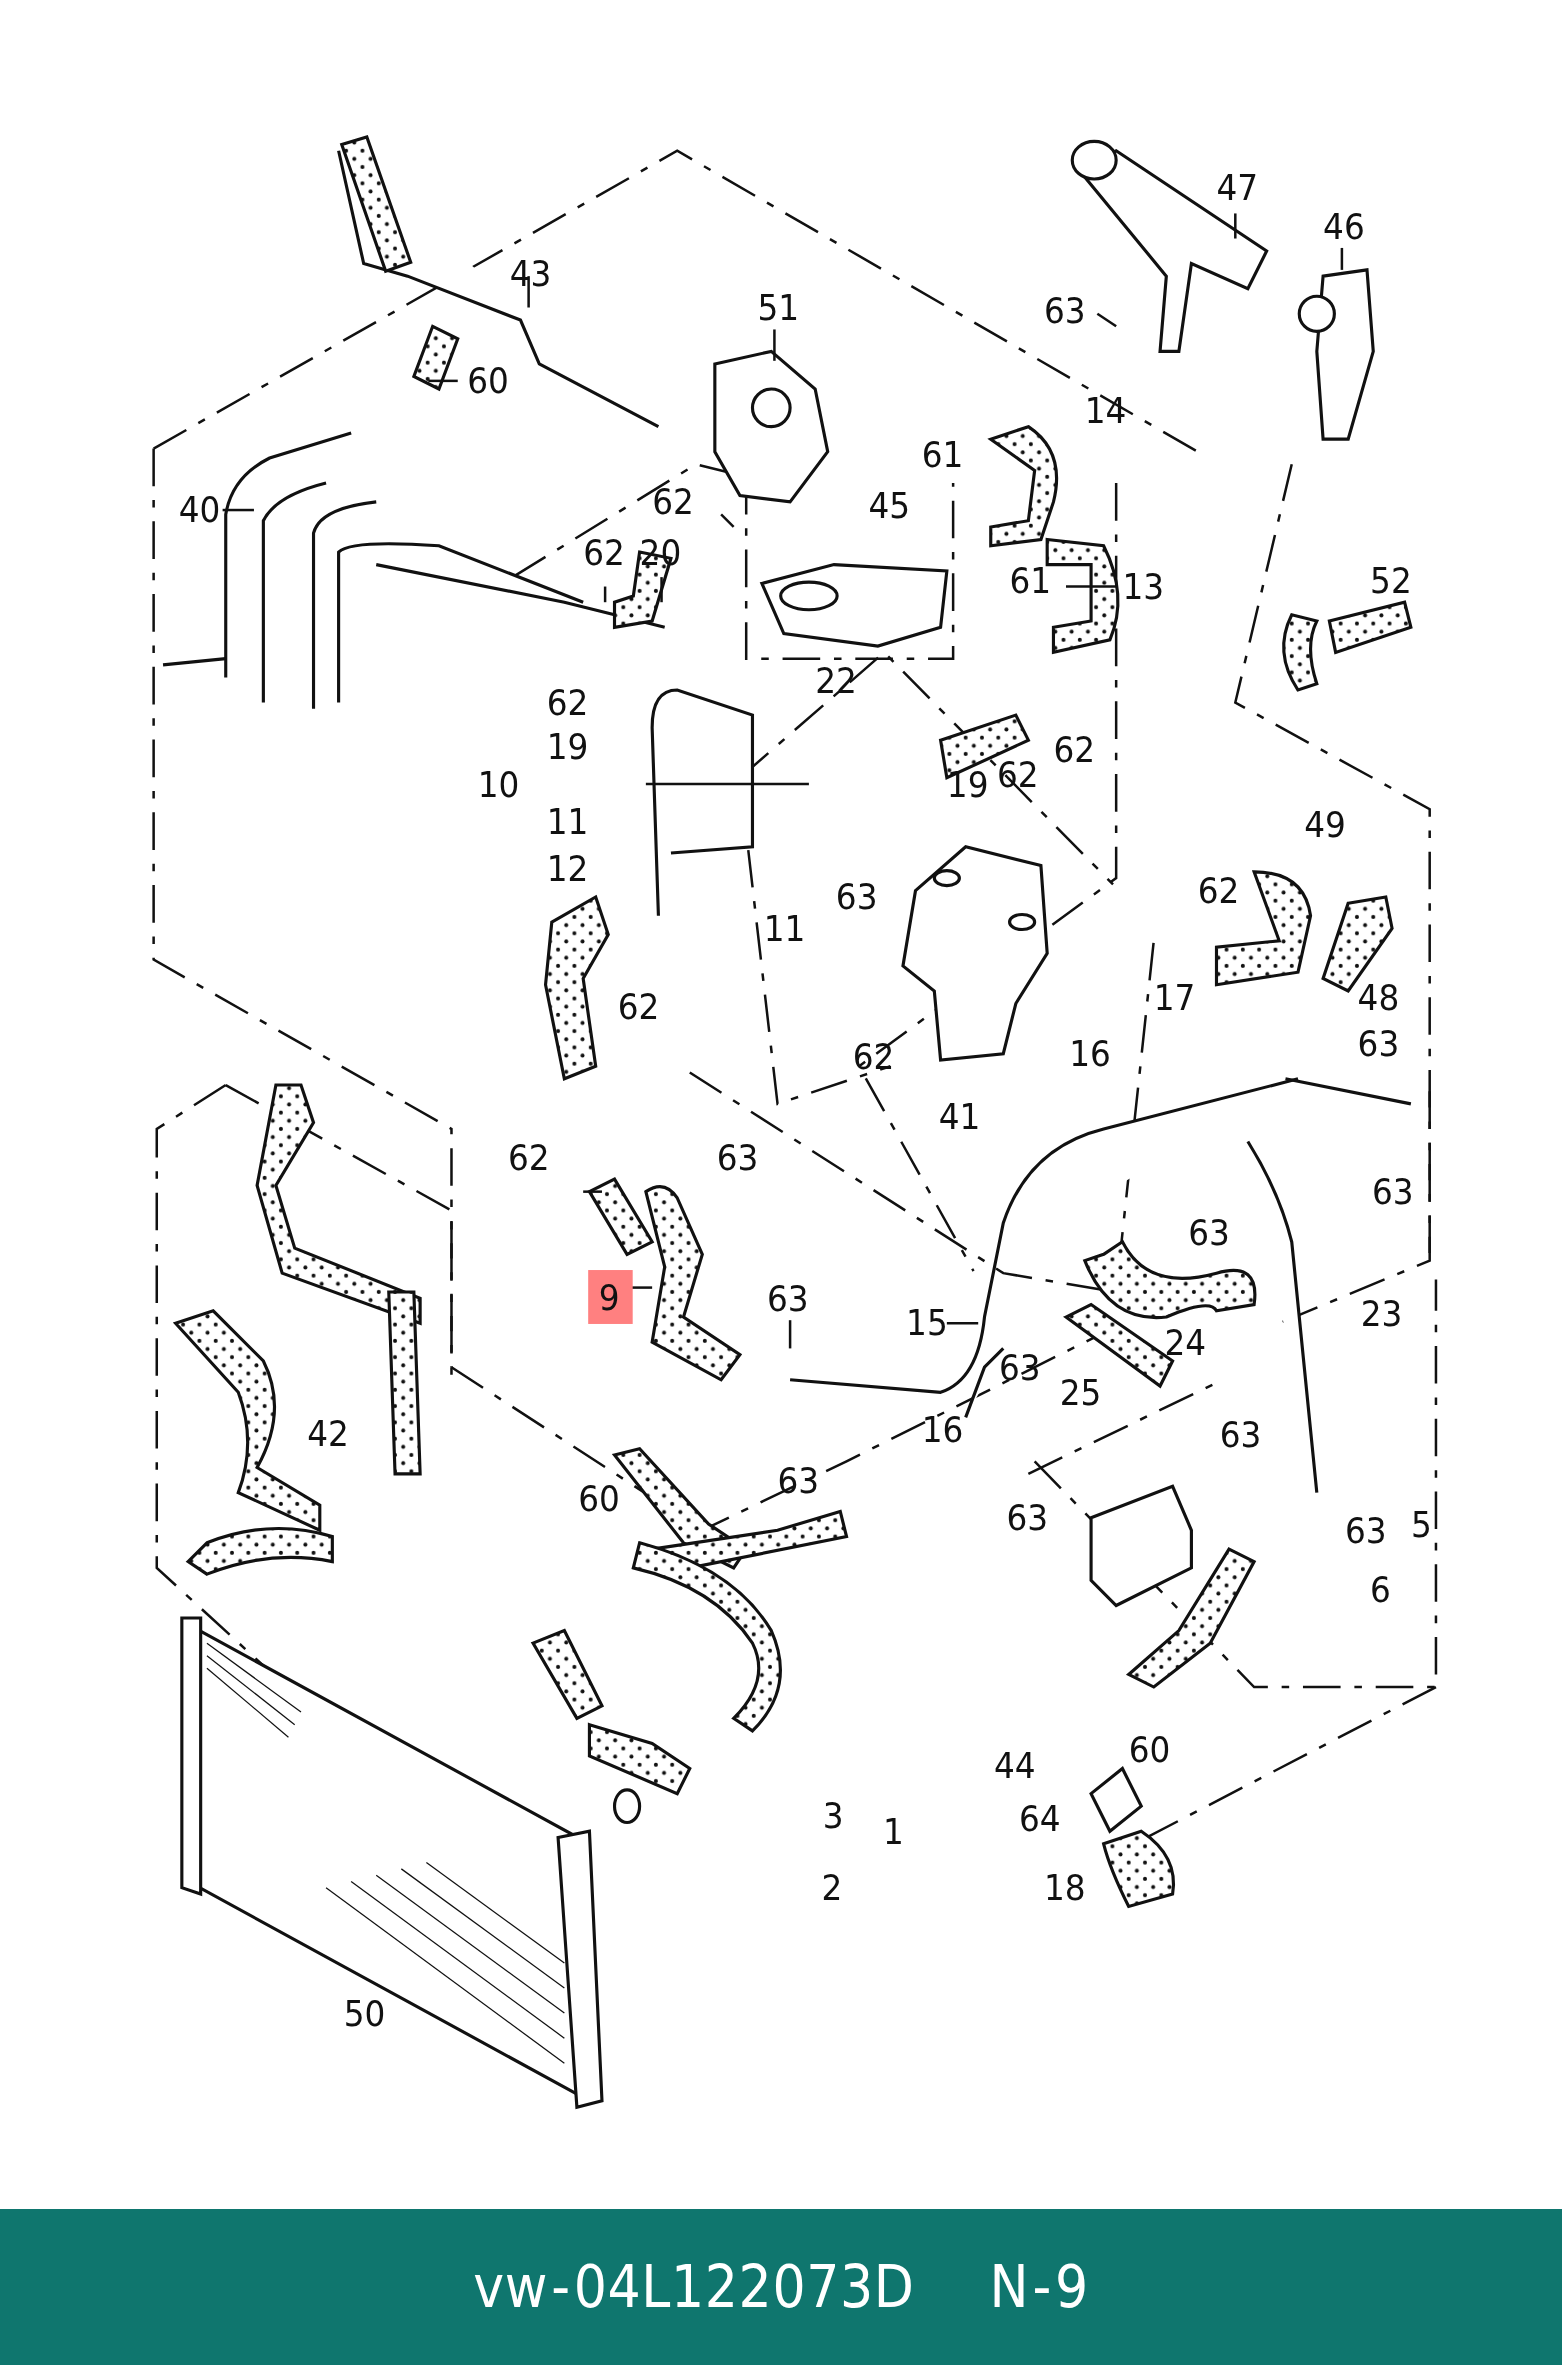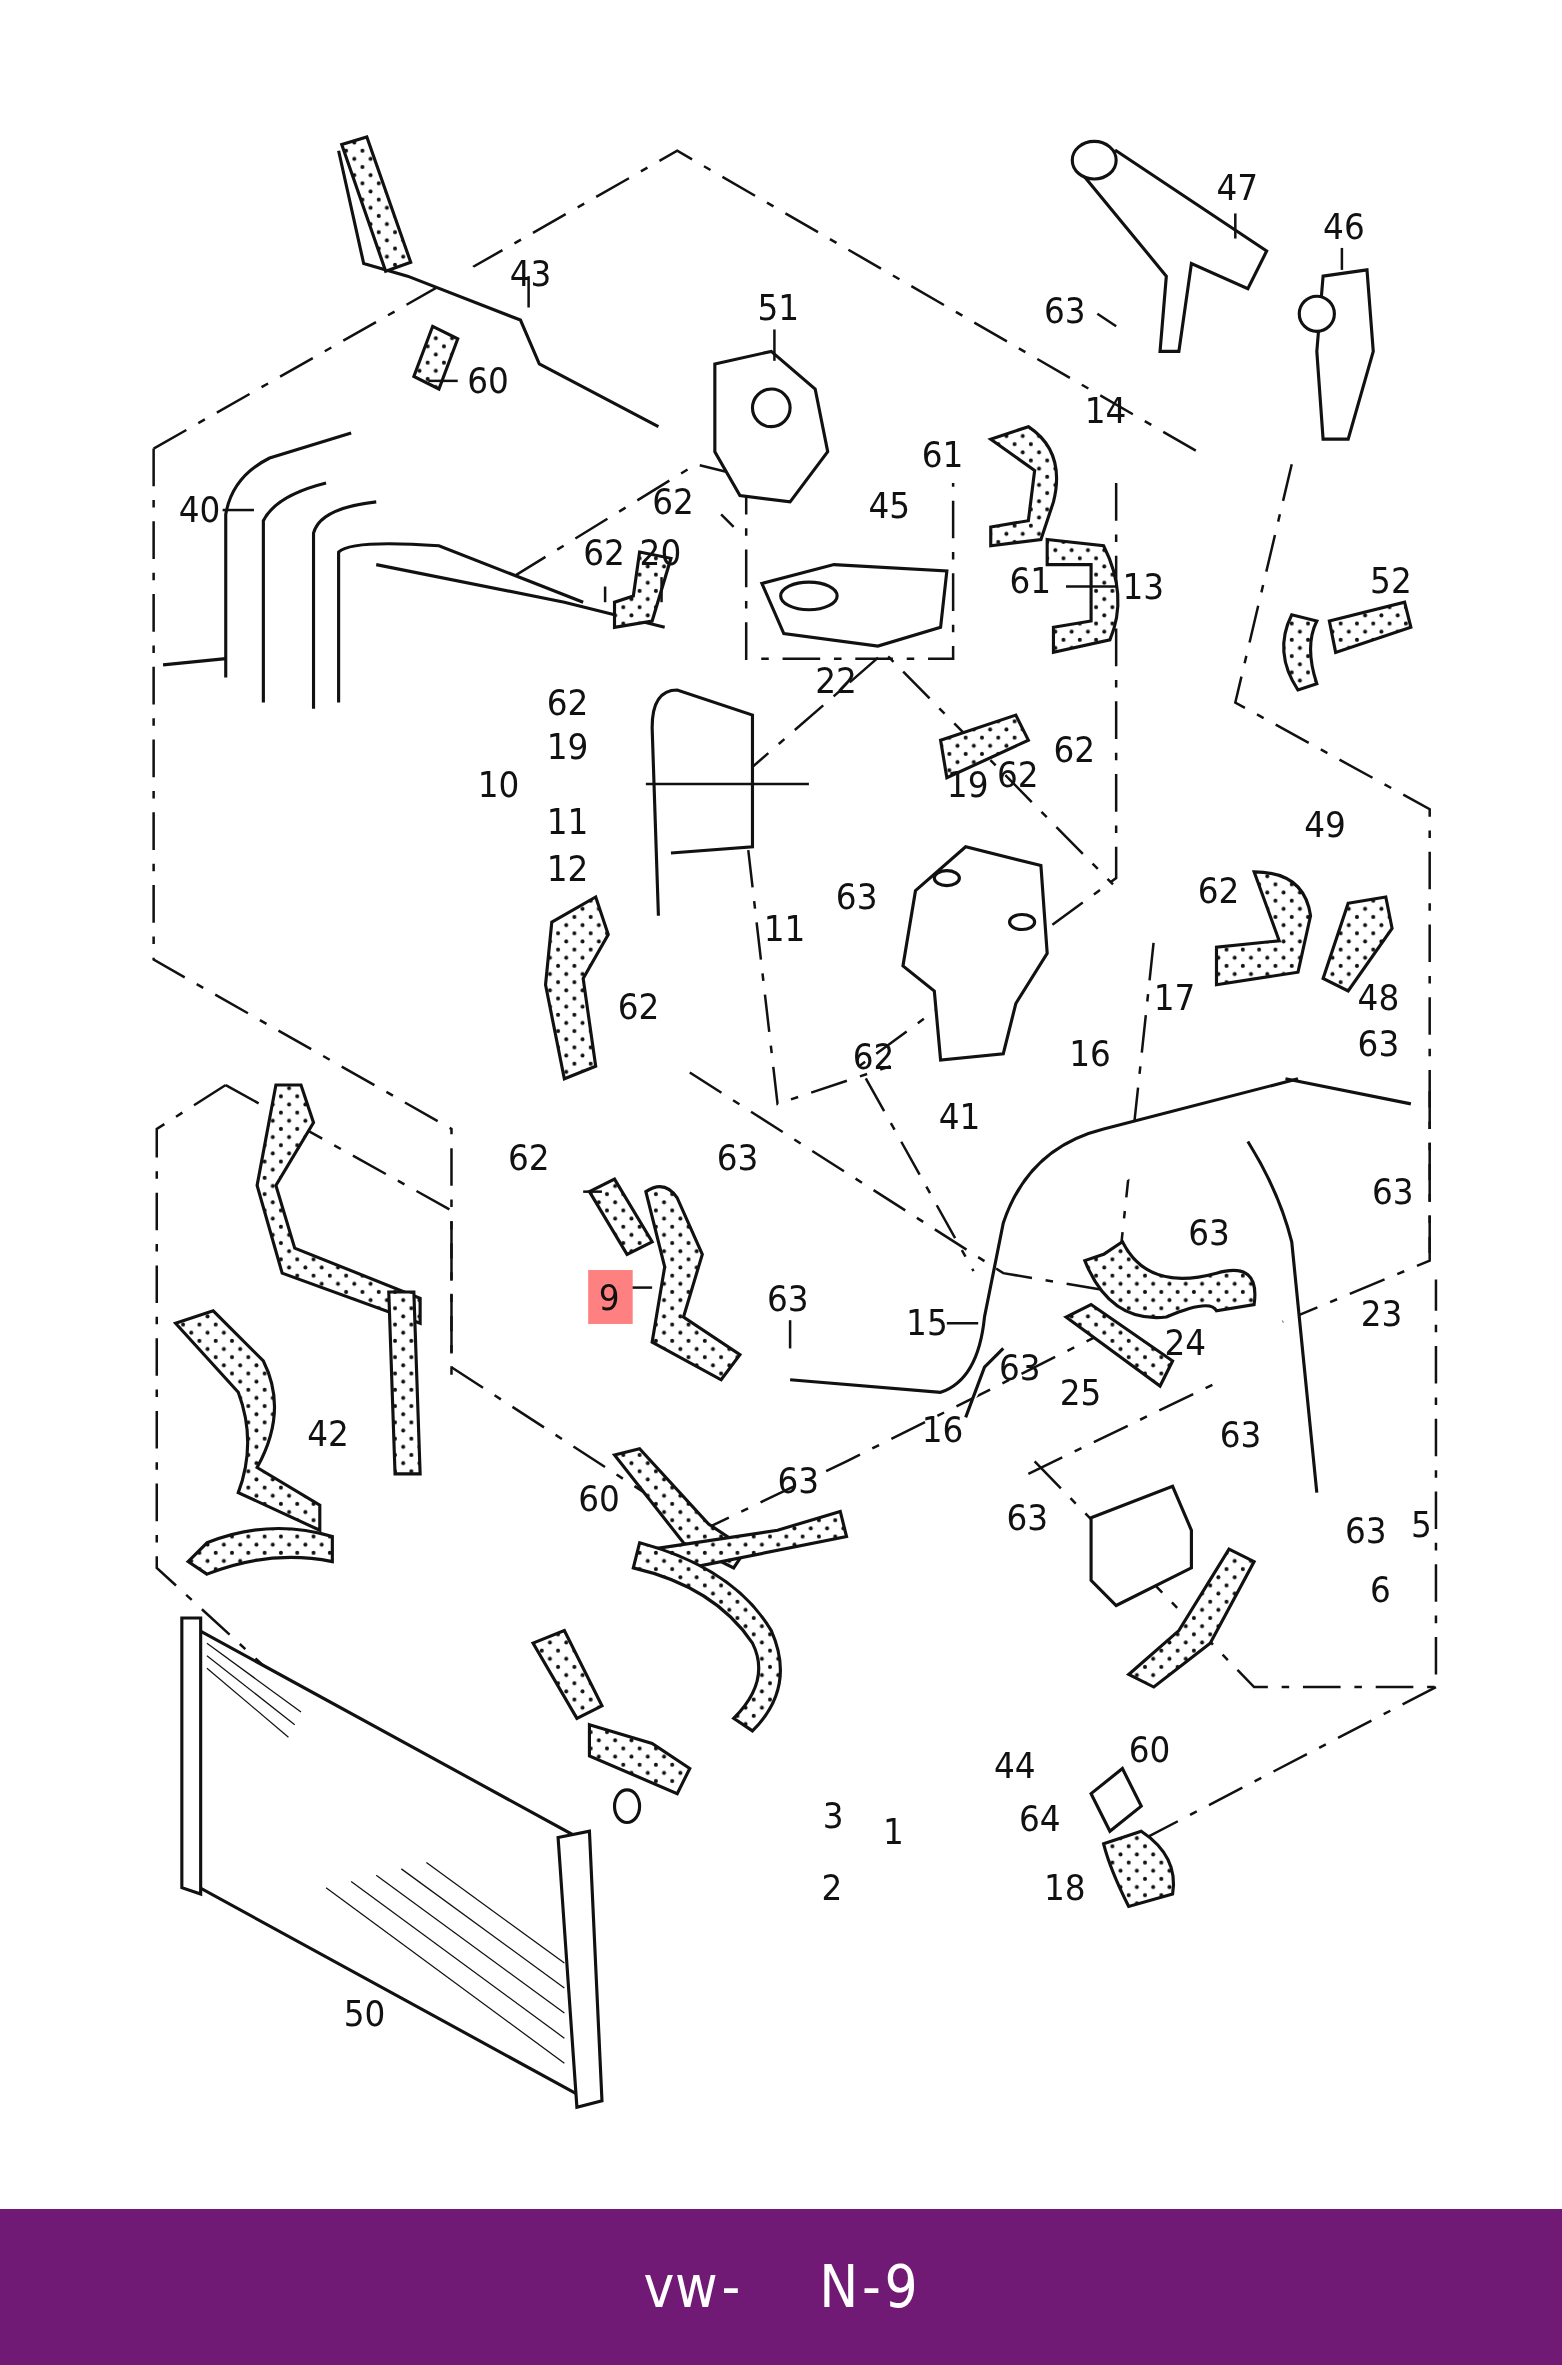--- a/index.html
+++ b/index.html
@@ -5,21 +5,21 @@
   html, body { margin: 0; padding: 0; background: #ffffff; }
   body { width: 1562px; height: 2366px; position: relative; overflow: hidden; font-family: "DejaVu Sans", sans-serif; }
   #diagram { position: absolute; left: 0; top: 0; width: 1562px; height: 2214px; }
   #diagram svg { width: 100%; height: 100%; display: block; }
   .callout { font-family: "DejaVu Sans Condensed", "DejaVu Sans", sans-serif; font-size: 58px; fill: #111; }
   .leader { stroke: #111; stroke-width: 4; fill: none; }
   .dash { stroke: #111; stroke-width: 4; fill: none; stroke-dasharray: 60 22 12 22; }
   .part { stroke: #111; stroke-width: 5; fill: #fff; }
   .hose { stroke: #111; stroke-width: 5; fill: url(#dots); }
   .hl-box { fill: #ff8080; }
-  #footer { position: absolute; left: 0; top: 2209px; width: 1562px; height: 156px; background: #701a75; display: flex; align-items: center; justify-content: center; }
+  #footer { position: absolute; left: 0; top: 2209px; width: 1562px; height: 156px; background: #0f766e; display: flex; align-items: center; justify-content: center; }
   #footer .brand, #footer .part-no, #footer .sep, #footer .ref { color: #ffffff; font-family: "DejaVu Sans Condensed", "DejaVu Sans", sans-serif; font-size: 58px; letter-spacing: 0.6px; }
   #footer .gap { display: inline-block; width: 75px; }
 </style>
 </head>
 <body>
 
 <div id="diagram">
 <svg viewBox="0 0 2491 3530" xmlns="http://www.w3.org/2000/svg">
   <defs>
     <pattern id="dots" width="26" height="26" patternUnits="userSpaceOnUse">
@@ -248,17 +248,17 @@
     <text class="callout" x="1665" y="3030">18</text>
     <text class="callout" x="1312" y="2915">3</text>
     <text class="callout" x="1408" y="2940">1</text>
     <text class="callout" x="1310" y="3030">2</text>
     <text class="callout" x="548" y="3230">50</text>
   </g>
 </svg>
 </div>
 
 <div id="footer">
-  <span class="brand">vw</span>&nbsp;<span class="sep">-</span>&nbsp;
+  <span class="brand">vw</span>&nbsp;<span class="sep">-</span>&nbsp;<span class="part-no">04L122073D</span>
   <span class="gap"></span>
   <span class="ref">N</span>&nbsp;<span class="sep">-</span>&nbsp;<span class="ref">9</span>
 </div>
 
 
 </body></html>

